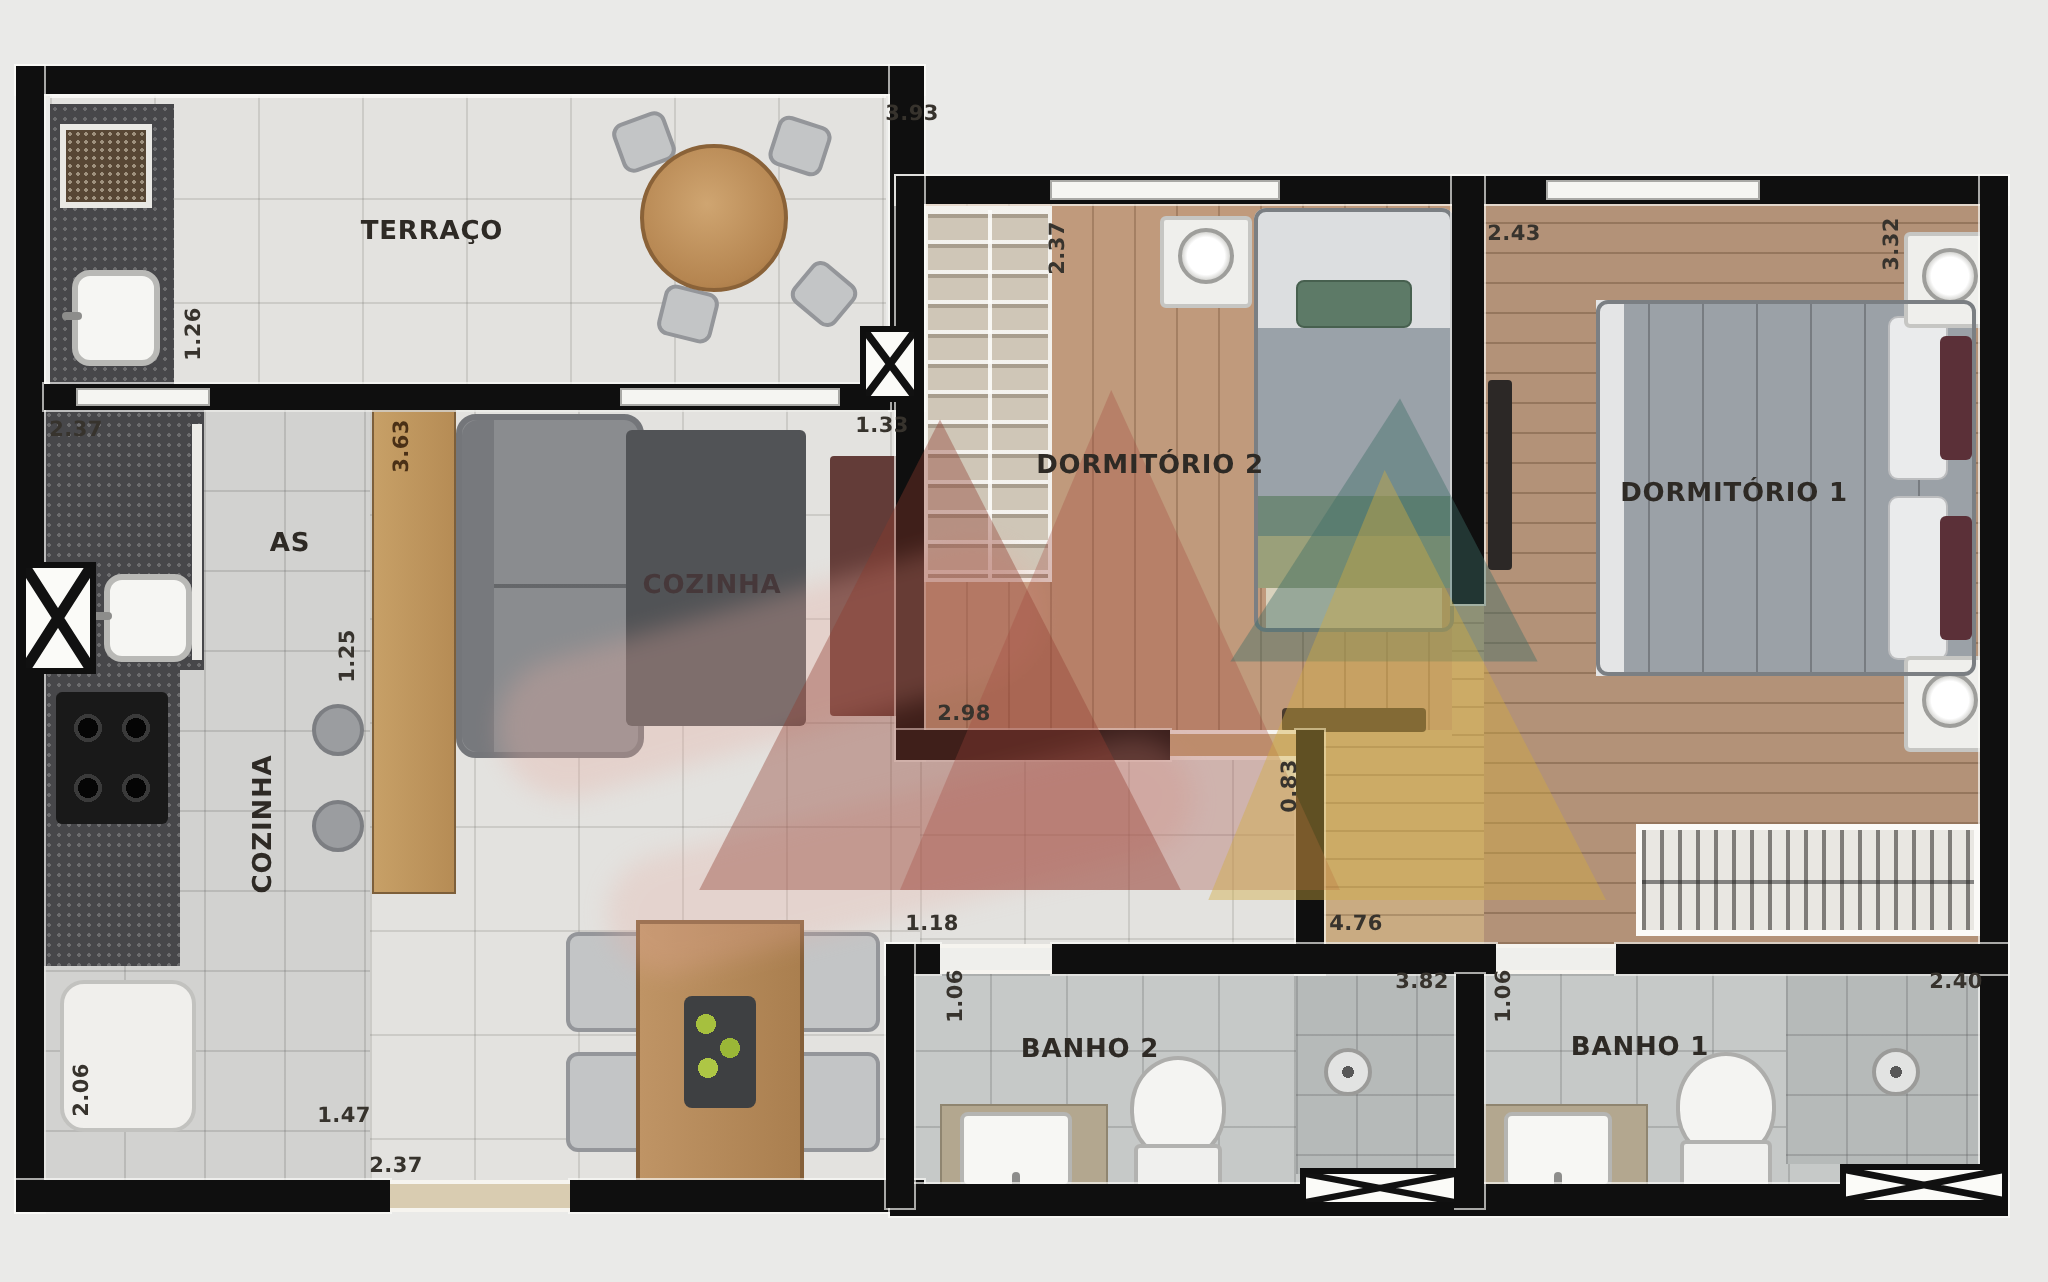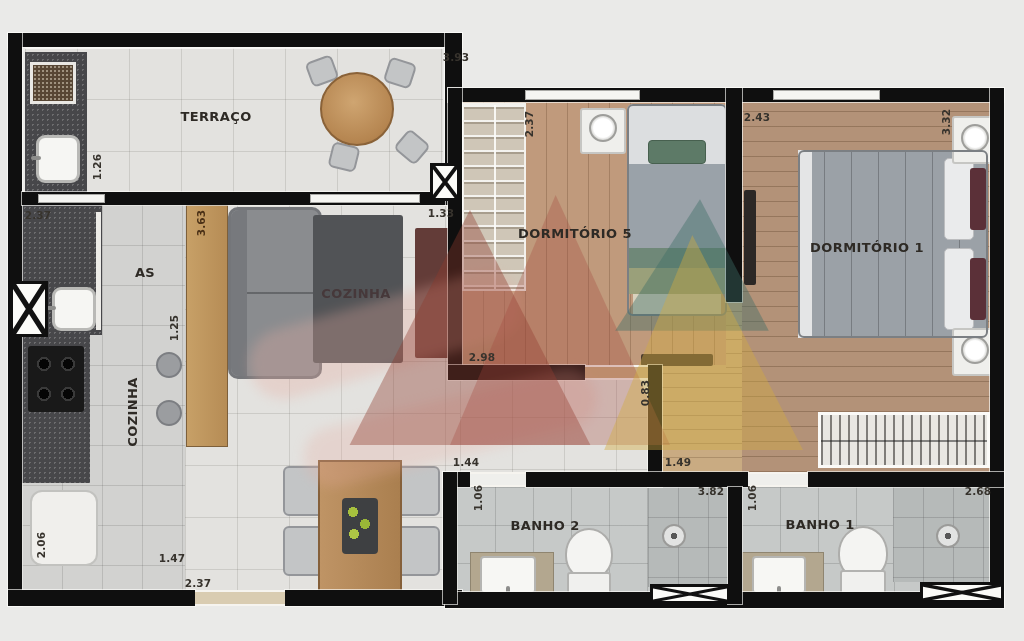--- a/index.html
+++ b/index.html
@@ -251,39 +251,39 @@
   <div class="wm wm-pink" style="left:300px;top:398px;width:300px;height:60px;opacity:.26;transform:rotate(-14deg)"></div>
   <div class="wm wm-red1" style="left:330px;top:205px;width:280px;height:240px"></div>
   <div class="wm wm-red2" style="left:450px;top:195px;width:220px;height:250px"></div>
   <div class="wm wm-teal" style="left:612px;top:195px;width:160px;height:140px"></div>
   <div class="wm wm-yellow" style="left:598px;top:235px;width:205px;height:215px"></div>
 
   <div class="room-label" style="left:216px;top:116px">TERRAÇO</div>
   <div class="room-label" style="left:145px;top:272px">AS</div>
   <div class="room-label v" style="left:132px;top:412px">COZINHA</div>
   <div class="room-label" style="left:356px;top:293px;color:#46383a">COZINHA</div>
-  <div class="room-label" style="left:575px;top:233px">DORMITÓRIO 5</div>
+  <div class="room-label" style="left:575px;top:233px">DORMITÓRIO 2</div>
   <div class="room-label" style="left:867px;top:247px">DORMITÓRIO 1</div>
   <div class="room-label" style="left:545px;top:525px">BANHO 2</div>
   <div class="room-label" style="left:820px;top:524px">BANHO 1</div>
 
   <div class="dim" style="left:456px;top:57px">3.93</div>
   <div class="dim v" style="left:97px;top:167px">1.26</div>
   <div class="dim" style="left:38px;top:215px">2.37</div>
   <div class="dim v" style="left:201px;top:223px;color:#4a3016">3.63</div>
   <div class="dim v" style="left:174px;top:328px">1.25</div>
   <div class="dim" style="left:441px;top:213px">1.33</div>
   <div class="dim v" style="left:529px;top:124px">2.37</div>
   <div class="dim" style="left:482px;top:357px">2.98</div>
   <div class="dim" style="left:757px;top:117px">2.43</div>
   <div class="dim v" style="left:946px;top:122px">3.32</div>
   <div class="dim v" style="left:645px;top:393px">0.83</div>
-  <div class="dim" style="left:678px;top:462px">1.49</div>
-  <div class="dim" style="left:466px;top:462px">1.44</div>
+  <div class="dim" style="left:678px;top:462px">4.76</div>
+  <div class="dim" style="left:466px;top:462px">1.18</div>
   <div class="dim v" style="left:478px;top:498px">1.06</div>
   <div class="dim" style="left:711px;top:491px">3.82</div>
   <div class="dim v" style="left:752px;top:498px">1.06</div>
-  <div class="dim" style="left:978px;top:491px">2.68</div>
+  <div class="dim" style="left:978px;top:491px">2.40</div>
   <div class="dim v" style="left:41px;top:545px">2.06</div>
   <div class="dim" style="left:172px;top:558px">1.47</div>
   <div class="dim" style="left:198px;top:583px">2.37</div>
 
 </div>
 
 </body></html>

